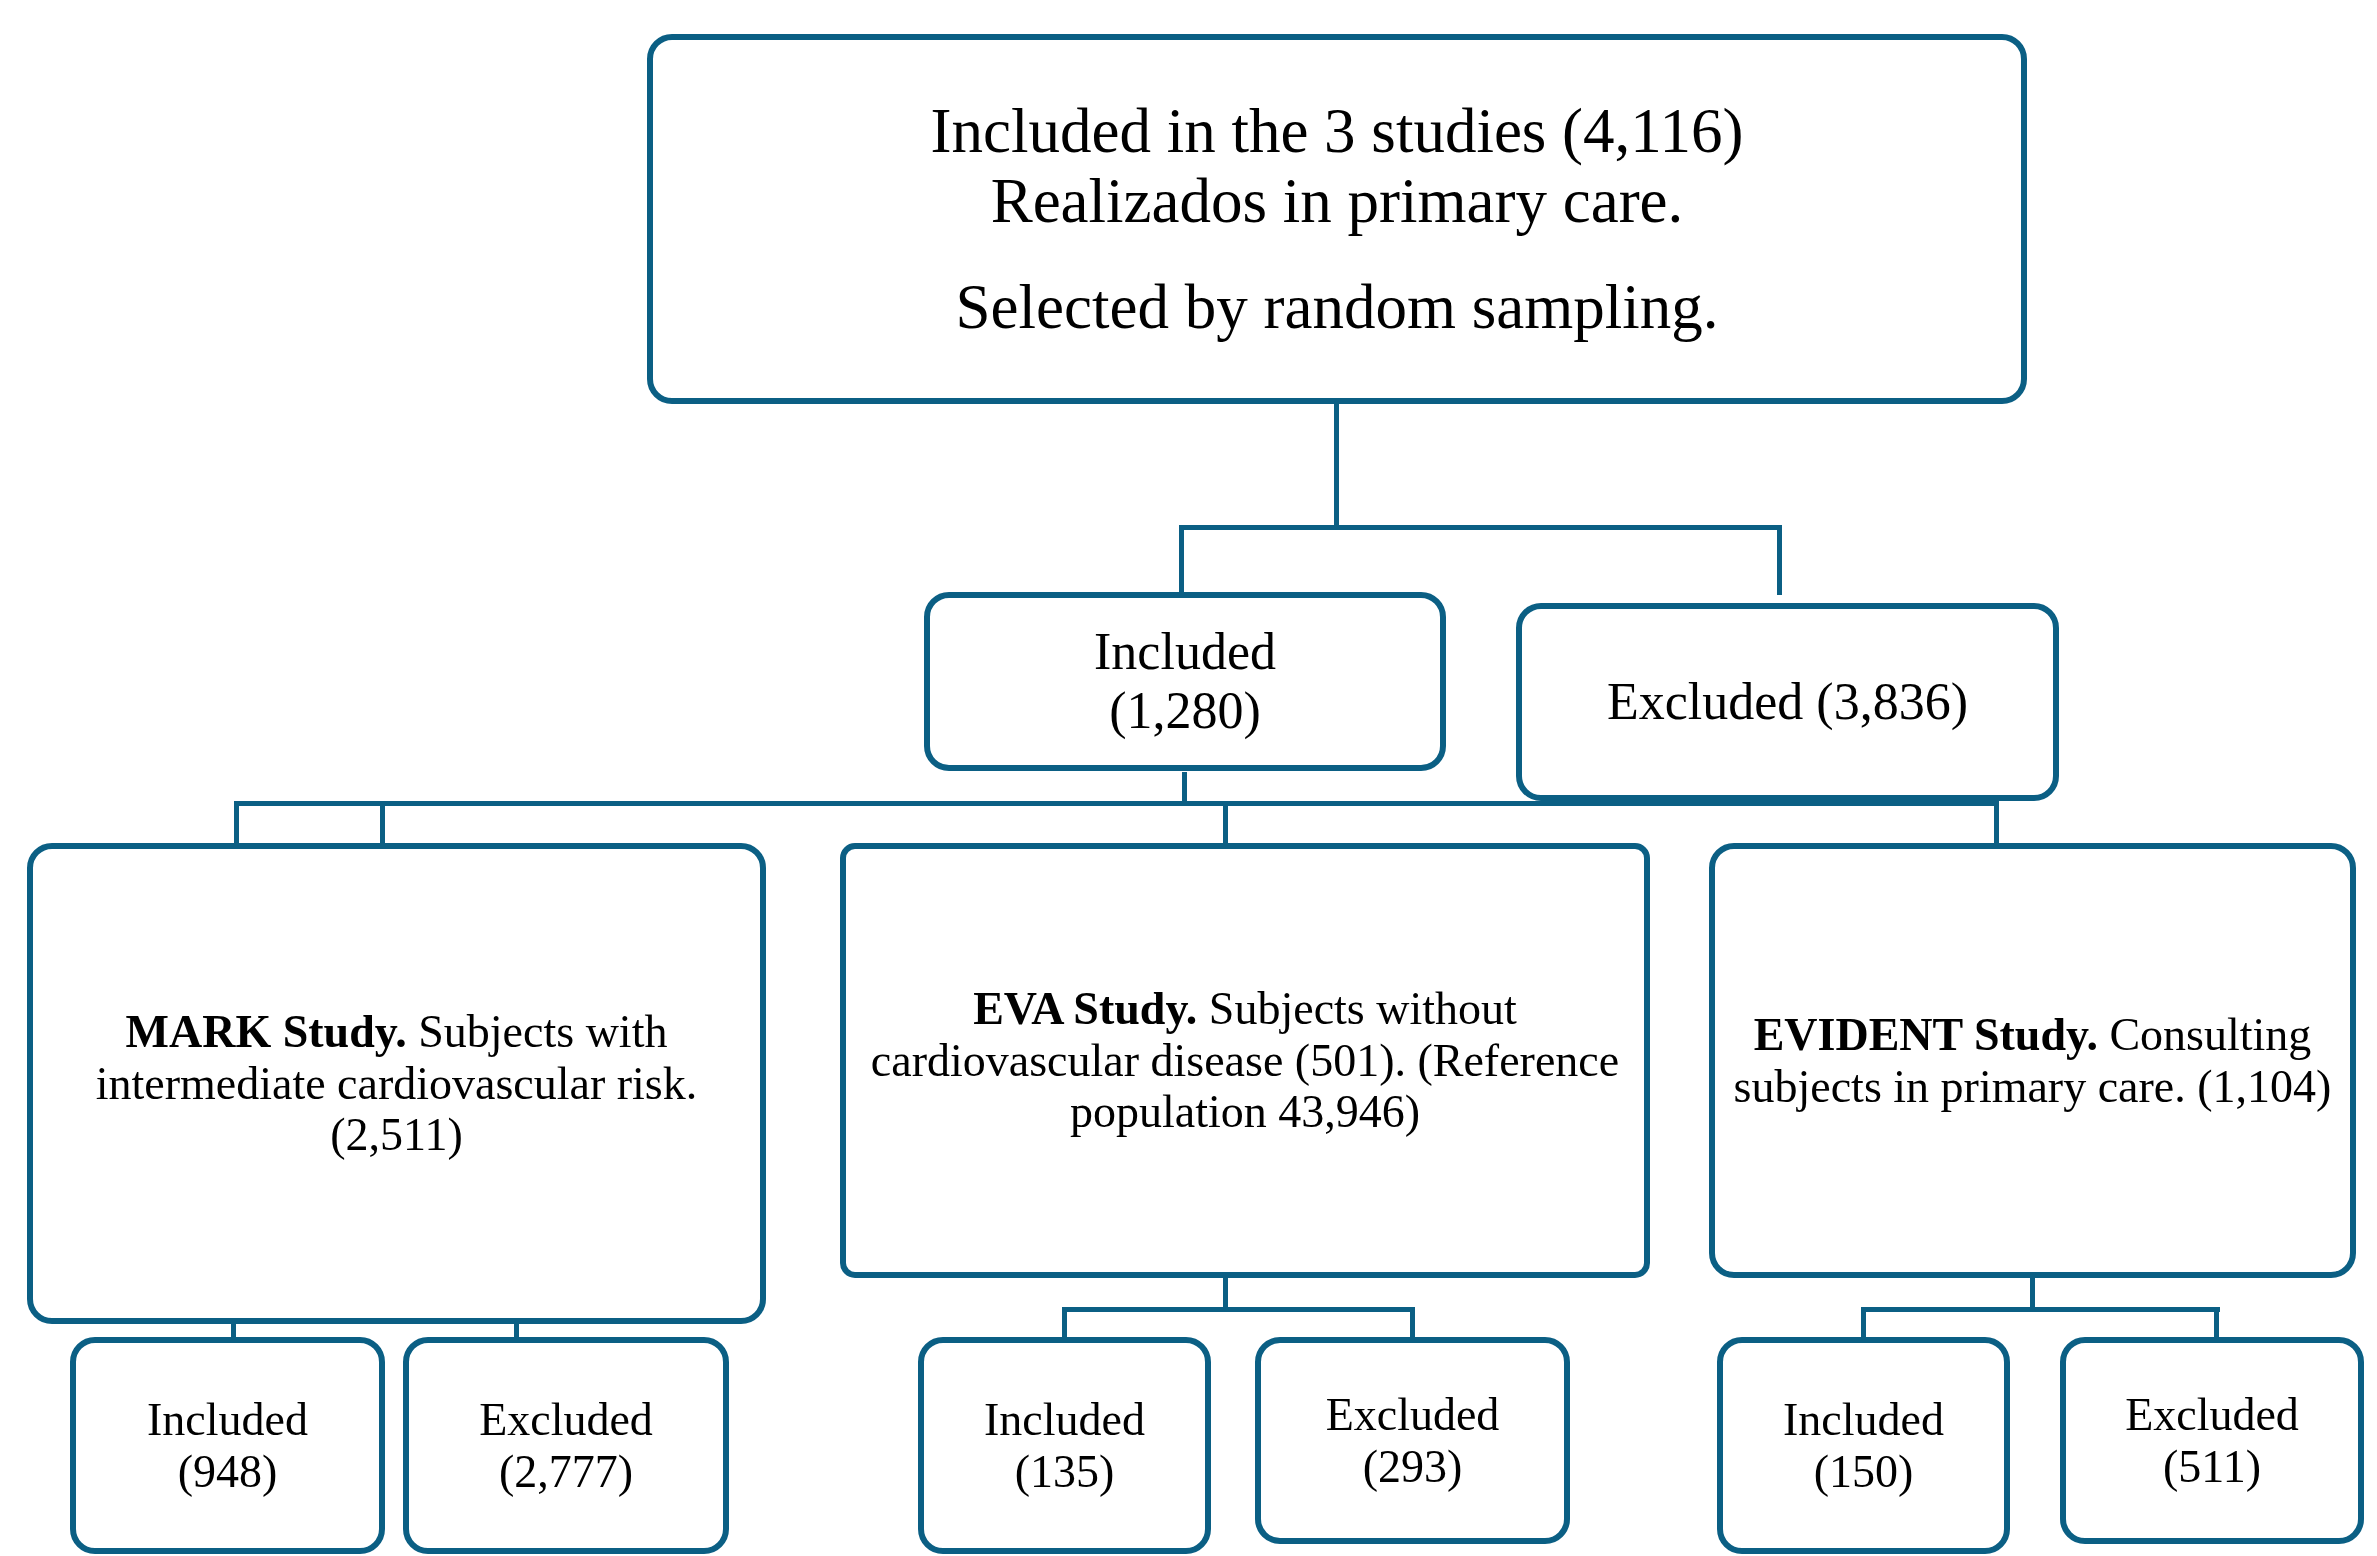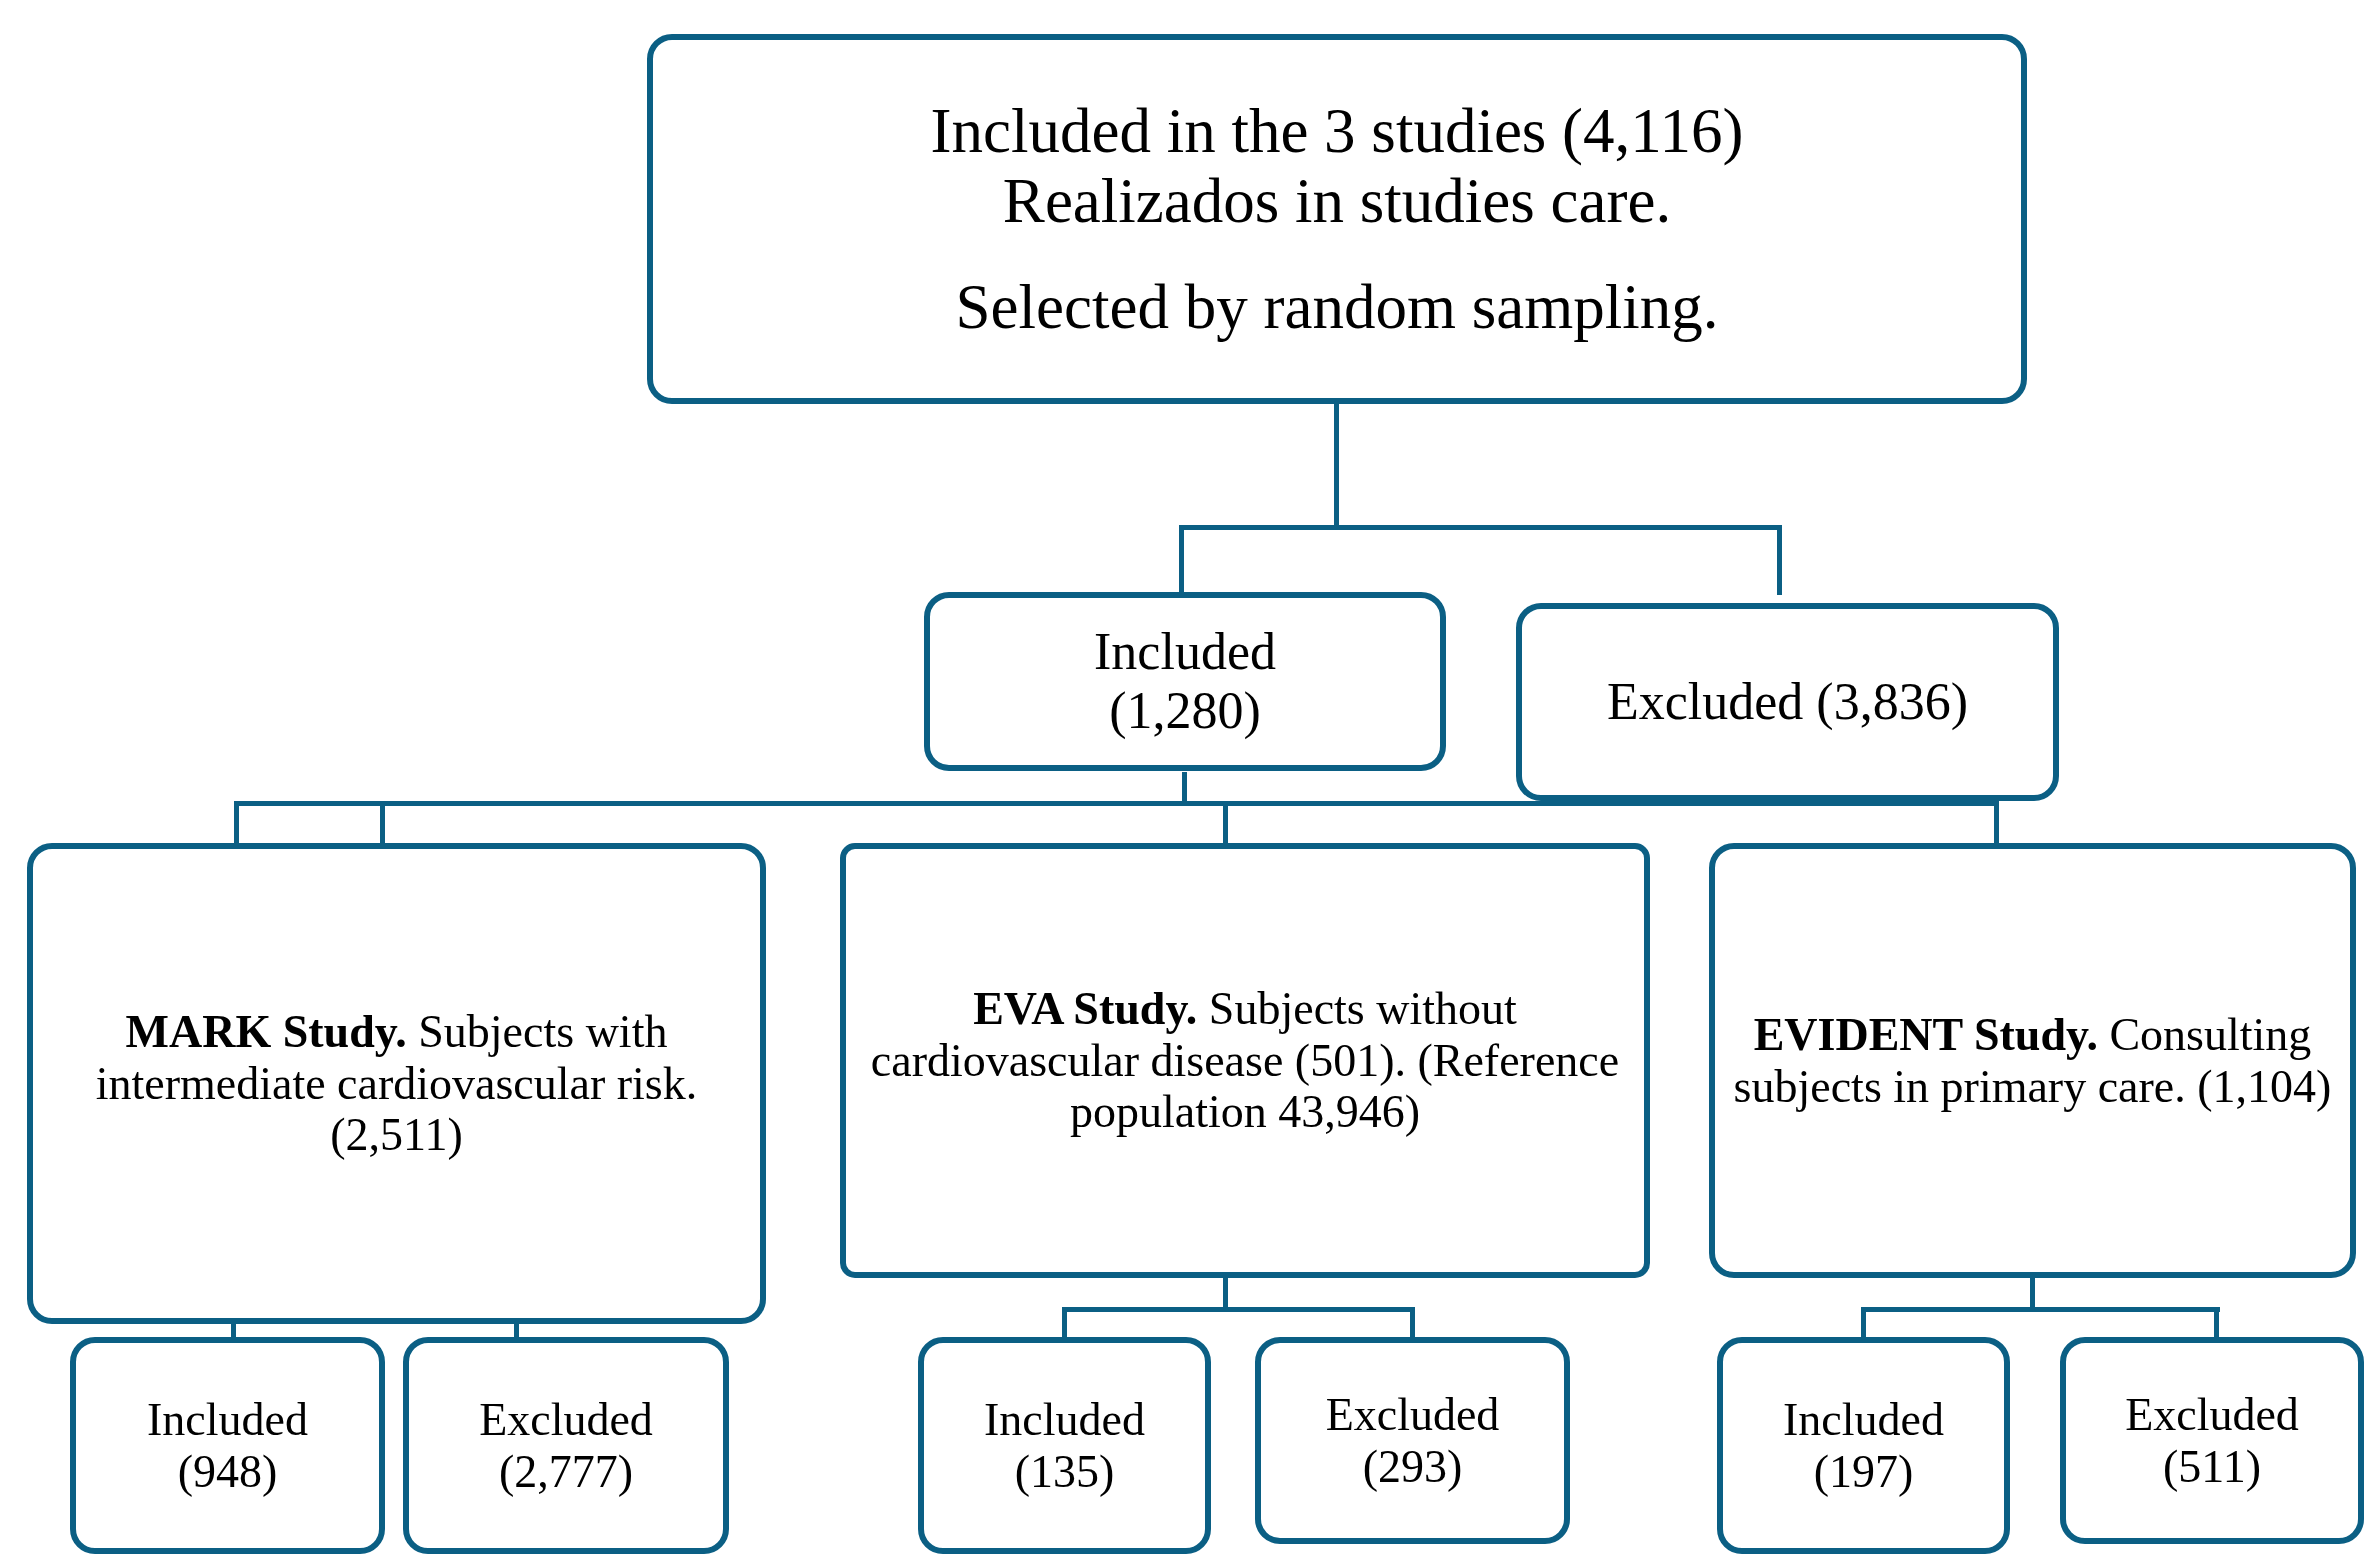--- a/index.html
+++ b/index.html
@@ -53,21 +53,21 @@
   .n-root .line-gap { display:block; height: 0.55em; }
 </style>
 </head>
 <body>
 
 <div id="canvas">
 
   <div class="node n-root" style="left:647px; top:34px; width:1380px; height:370px;">
     <span class="txt">
       <span>Included in the 3 studies (4,116)</span><br>
-      <span>Realizados in studies care.</span>
+      <span>Realizados in primary care.</span>
       <span class="line-gap"></span>
       <span>Selected by random sampling.</span>
     </span>
   </div>
 
   <div class="vline" style="left:1334px; top:403px; height:125px;"></div>
   <div class="hline" style="left:1179px; top:525px; width:603px;"></div>
   <div class="vline" style="left:1179px; top:525px; height:70px;"></div>
   <div class="vline" style="left:1777px; top:525px; height:70px;"></div>
 
@@ -150,21 +150,21 @@
   </div>
 
   <div class="vline" style="left:2030px; top:1278px; height:33px;"></div>
   <div class="hline" style="left:1861px; top:1307px; width:359px;"></div>
   <div class="vline" style="left:1861px; top:1307px; height:33px;"></div>
   <div class="vline" style="left:2214px; top:1307px; height:33px;"></div>
 
   <div class="node n-leaf" style="left:1717px; top:1337px; width:293px; height:217px;">
     <span class="txt">
       <span>Included</span><br>
-      <span>(197)</span>
+      <span>(150)</span>
     </span>
   </div>
 
   <div class="node n-leaf" style="left:2060px; top:1337px; width:304px; height:207px;">
     <span class="txt">
       <span>Excluded</span><br>
       <span>(511)</span>
     </span>
   </div>
 

